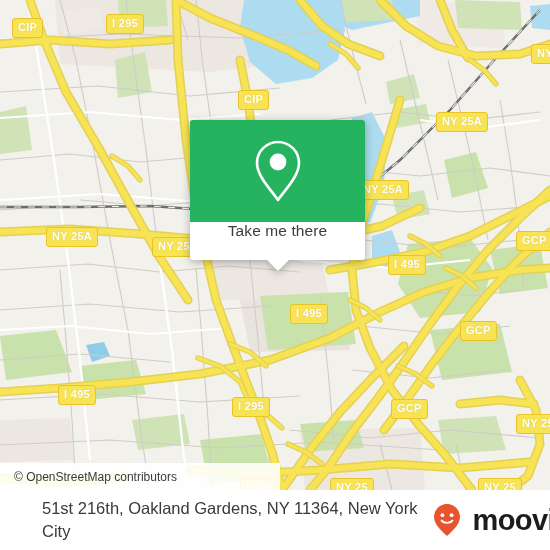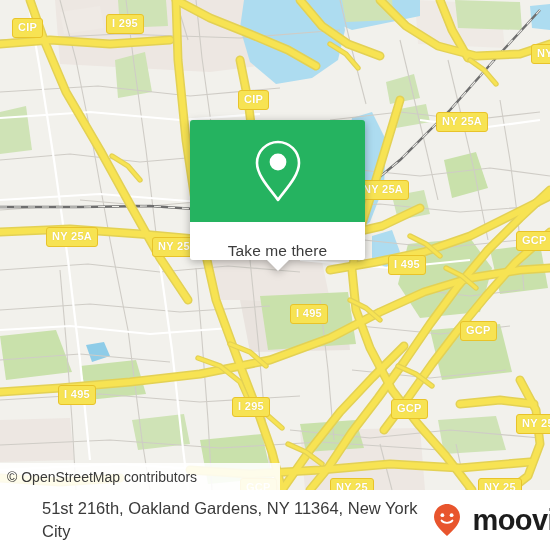--- a/index.html
+++ b/index.html
@@ -74,21 +74,21 @@
     height: 102px;
     display: flex;
     align-items: center;
     justify-content: center;
   }
   #card-bottom {
     background: #FFFFFF;
     border-radius: 0 0 3px 3px;
     height: 38px;
     display: flex;
-    align-items: flex-end;
+    align-items: flex-start;
     justify-content: center;
   }
   #card-label {
     color: #3C3C3C;
     font-size: 15.5px;
     font-family: "Liberation Sans", sans-serif;
     letter-spacing: .1px;
   }
   #card-tail {
     position: absolute;
@@ -108,22 +108,22 @@
     left: 0;
     top: 463px;
     width: 280px;
     height: 27px;
     background: rgba(255,255,255,0.88);
     display: flex;
     align-items: center;
     z-index: 40;
   }
   #osm-credit-text {
-    padding-left: 7px;
-    font-size: 14px;
+    padding-left: 14px;
+    font-size: 12px;
     color: #3A3A3A;
     font-family: "Liberation Sans", sans-serif;
   }
 
   #footer {
     position: absolute;
     left: 0;
     top: 490px;
     width: 550px;
     height: 60px;

